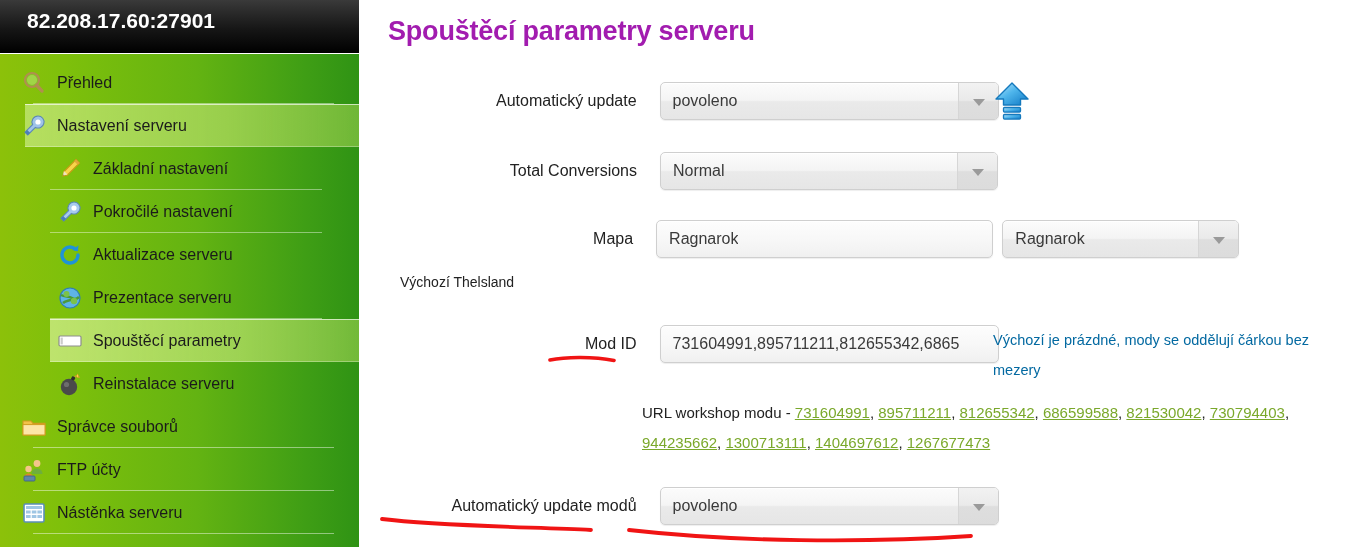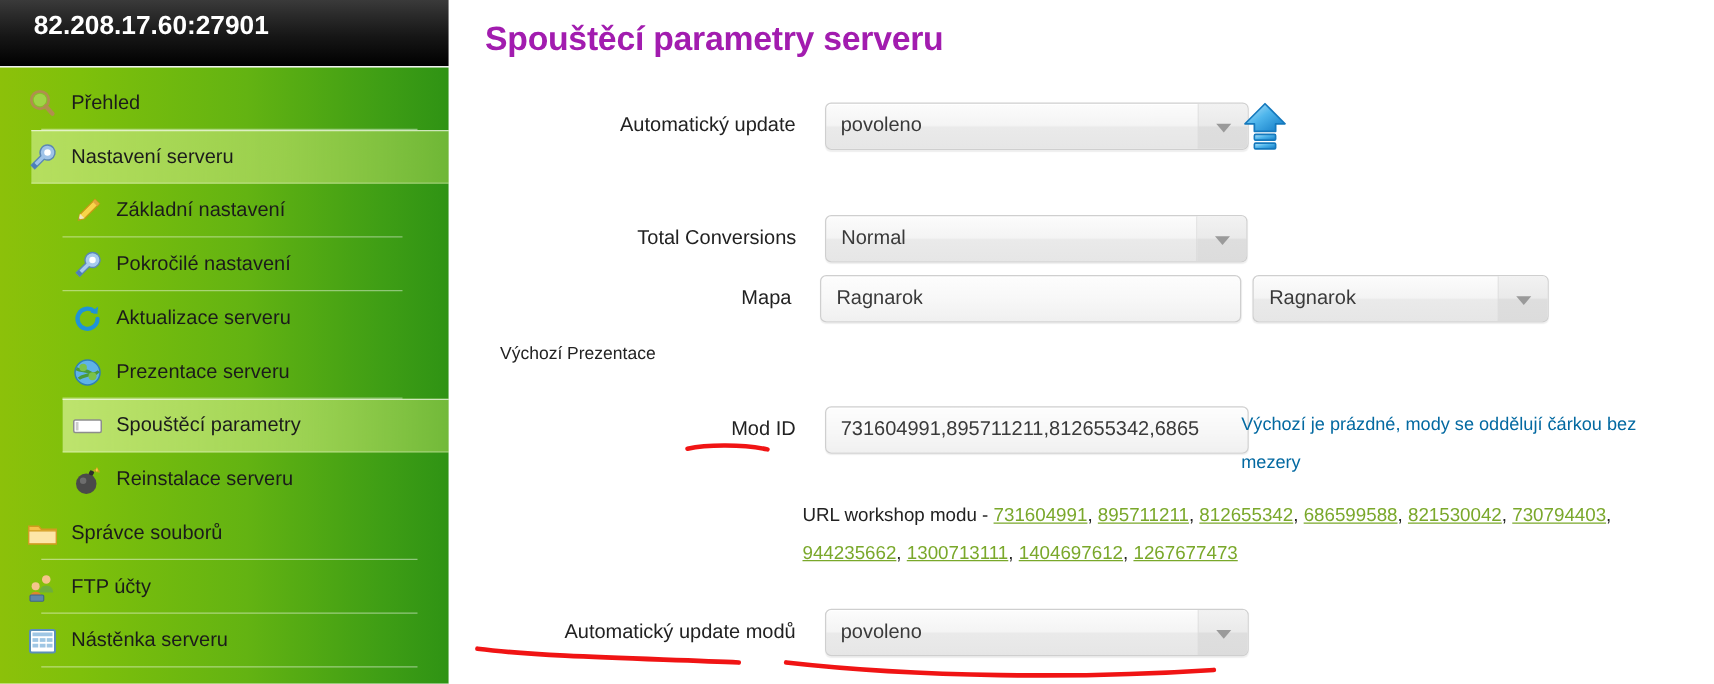--- a/index.html
+++ b/index.html
@@ -367,40 +367,40 @@
             <stop offset="0.45" stop-color="#4fb6ec"></stop>
             <stop offset="1" stop-color="#0f78c4"></stop>
           </linearGradient>
         </defs>
         <path d="M20 3 L36 19 L28.5 19 L28.5 25 L11.5 25 L11.5 19 L4 19 Z" fill="url(#bg1)" stroke="#1579bd" stroke-width="1.4" stroke-linejoin="round"></path>
         <rect x="11.5" y="27.5" width="17" height="4.6" rx="1" fill="url(#bg1)" stroke="#1579bd" stroke-width="1.3"></rect>
         <rect x="11.5" y="34.5" width="17" height="4.6" rx="1" fill="url(#bg1)" stroke="#1579bd" stroke-width="1.3"></rect>
       </svg>
     </div>
 
-    <div class="row" style="left:0px; top:172px; width:640px;">
+    <div class="row" style="left:0px; top:152px; width:640px;">
       <div class="flabel" style="width:278px;">Total Conversions</div>
       <div class="ctrl select" style="width:338px; margin-left:23px;">
         <span class="val">Normal</span>
         <span class="arrowbox"></span>
       </div>
     </div>
 
     <div class="row" style="left:0px; top:220px; width:880px;">
       <div class="flabel" style="width:278px;">Mapa</div>
       <div class="ctrl text" style="width:342px; margin-left:23px;">
         <span class="val">Ragnarok</span>
       </div>
       <div class="ctrl select" style="width:240px; margin-left:9px;">
         <span class="val">Ragnarok</span>
         <span class="arrowbox"></span>
       </div>
     </div>
 
-    <div class="note-small" style="left:41px; top:274px;">Výchozí Prezentace</div>
+    <div class="note-small" style="left:41px; top:274px;">Výchozí Thelsland</div>
 
     <div class="row" style="left:0px; top:325px; width:640px;">
       <div class="flabel" style="width:278px;">Mod ID</div>
       <div class="ctrl text" style="width:340px; margin-left:23px;">
         <span class="val" style="right:8px;">731604991,895711211,812655342,6865</span>
       </div>
     </div>
 
     <div class="redmark" style="left:189px; top:352px;">
       <svg width="70" height="12" viewBox="0 0 70 12">

